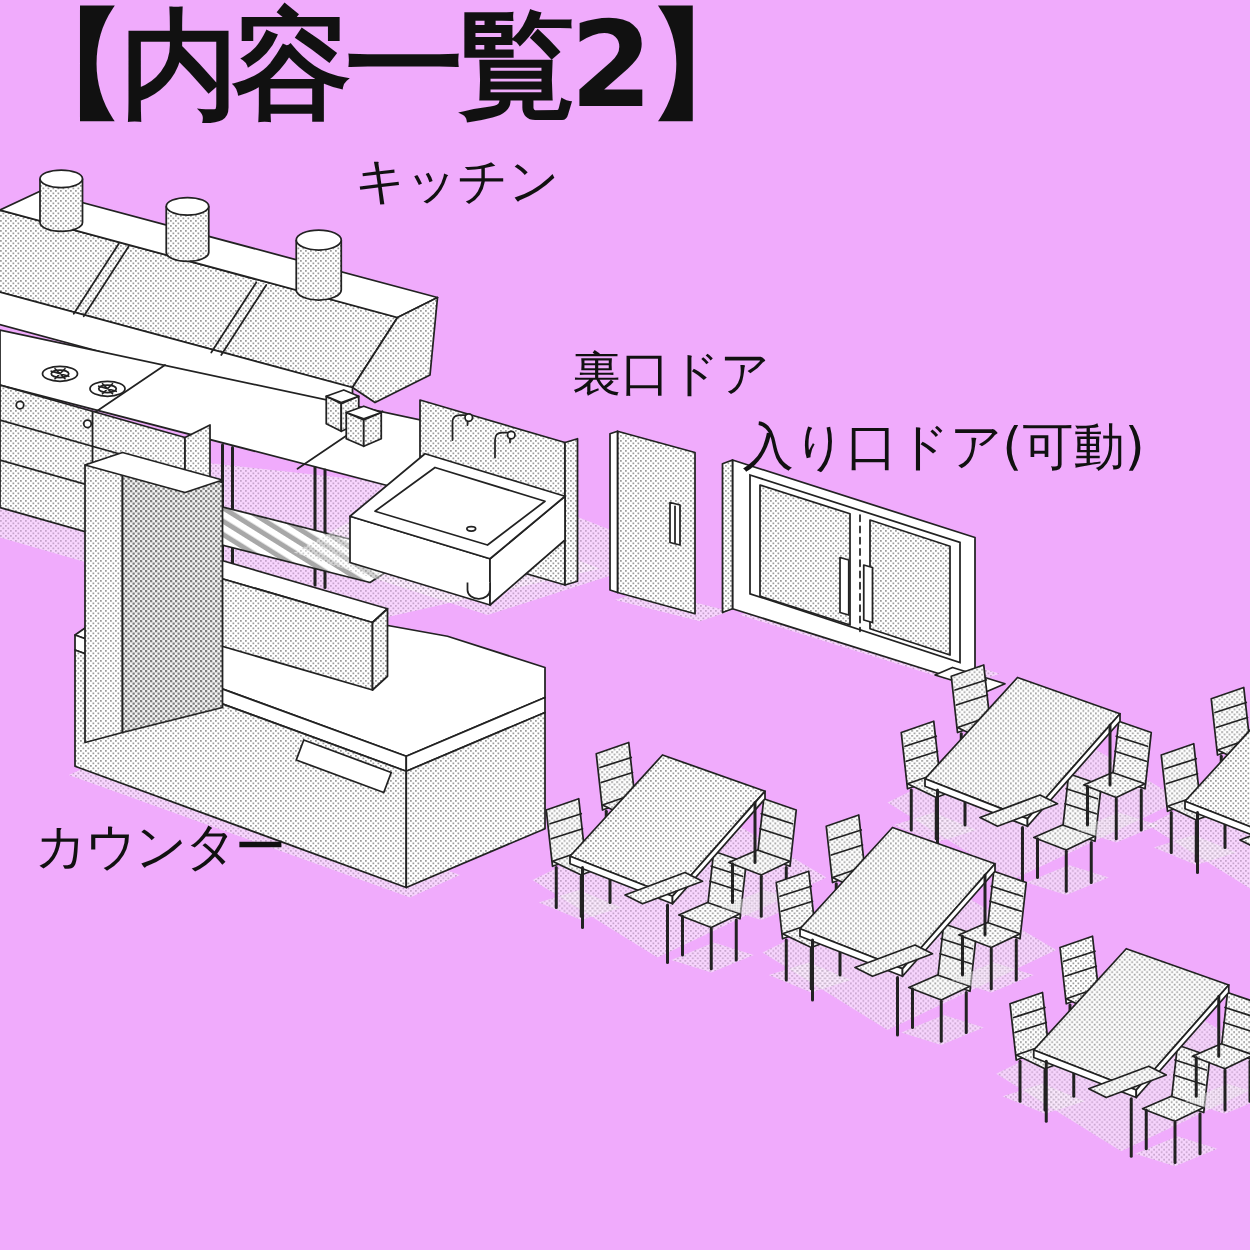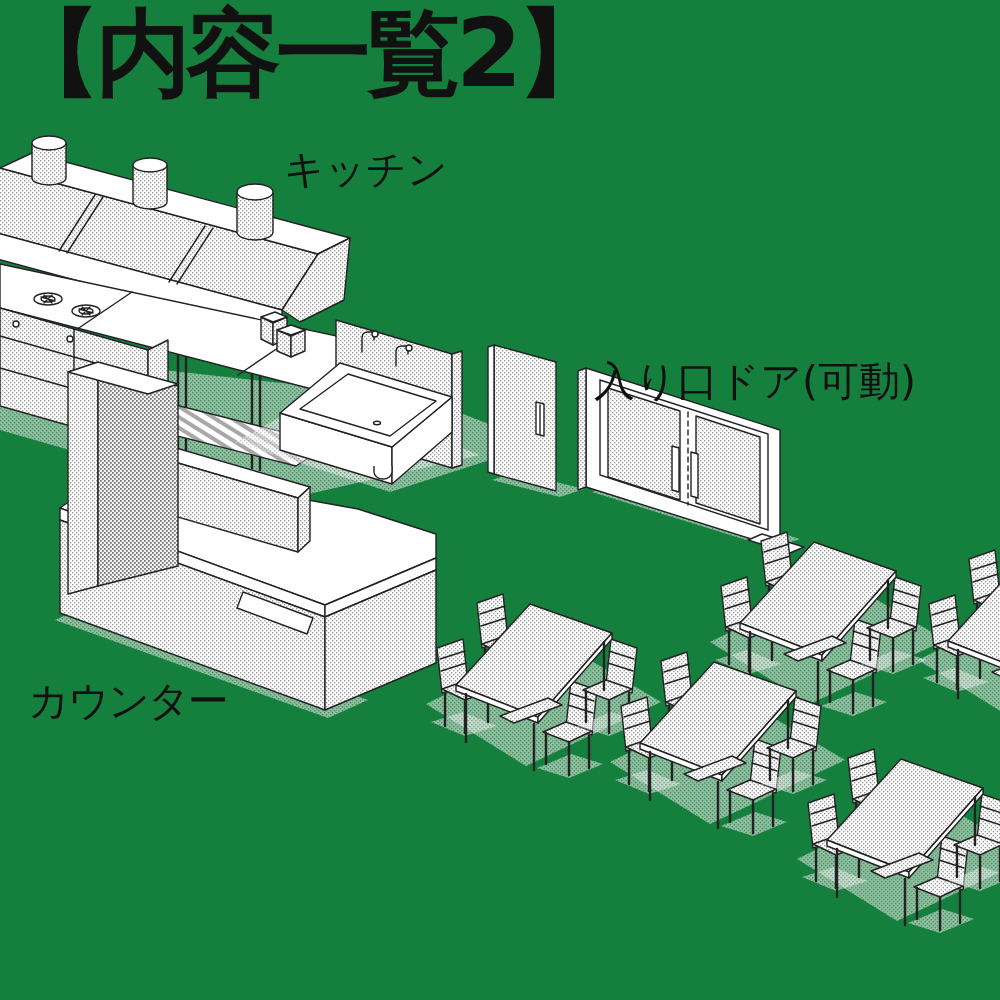--- a/index.html
+++ b/index.html
@@ -1,19 +1,19 @@
 <!DOCTYPE html>
 <html><head>
 <meta charset="utf-8">
 <style>
   html,body{margin:0;padding:0;background:#ffffff;}
-  .stage{position:relative;width:1000px;height:1000px;background:#15803d;overflow:hidden;
+  .stage{position:relative;width:1000px;height:1000px;background:#f0abfc;overflow:hidden;
          font-family:"DejaVu Sans","Liberation Sans",sans-serif;color:#111;}
   .stage svg{position:absolute;left:0;top:0;}
-  .lbl{position:absolute;white-space:nowrap;color:#111;margin-top:24px;}
+  .lbl{position:absolute;white-space:nowrap;color:#111;}
   #title{left:6px;top:4px;font-size:95px;font-weight:bold;letter-spacing:-5px;line-height:1.05;}
   #lbl-kitchen{left:284px;top:122px;font-size:40px;line-height:1.18;}
   #lbl-kitchen .l2{margin-left:-8px;}
   #lbl-backdoor{left:458px;top:272px;font-size:39px;}
   #lbl-entrance{left:594px;top:330px;font-size:41px;}
   #lbl-counter{left:28px;top:650px;font-size:41px;letter-spacing:-2px;}
   #lbl-tables{left:524px;top:852px;font-size:43px;}
   .wh{fill:#ffffff;stroke:#222;stroke-width:1.4;stroke-linejoin:round;}
   .tone{fill:url(#tone);stroke:#222;stroke-width:1.4;stroke-linejoin:round;}
   .toneD{fill:url(#toneD);stroke:#222;stroke-width:1.4;stroke-linejoin:round;}
@@ -202,19 +202,20 @@
     <use href="#tableSet" transform="translate(827,759)"></use>
   </g>
 </svg>
 
   <h1 class="lbl" id="title" style="margin:0;font-weight:bold;">【内容一覧2】</h1>
 
   <div class="lbl" id="lbl-kitchen">
     <div class="l1">キッチン</div>
   </div>
 
+  <div class="lbl" id="lbl-backdoor">裏口ドア</div>
 
   <div class="lbl" id="lbl-counter">カウンター</div>
 
   <div class="lbl" id="lbl-entrance">入り口ドア(可動)</div>
 
 
 </div>
 
 </body></html>

